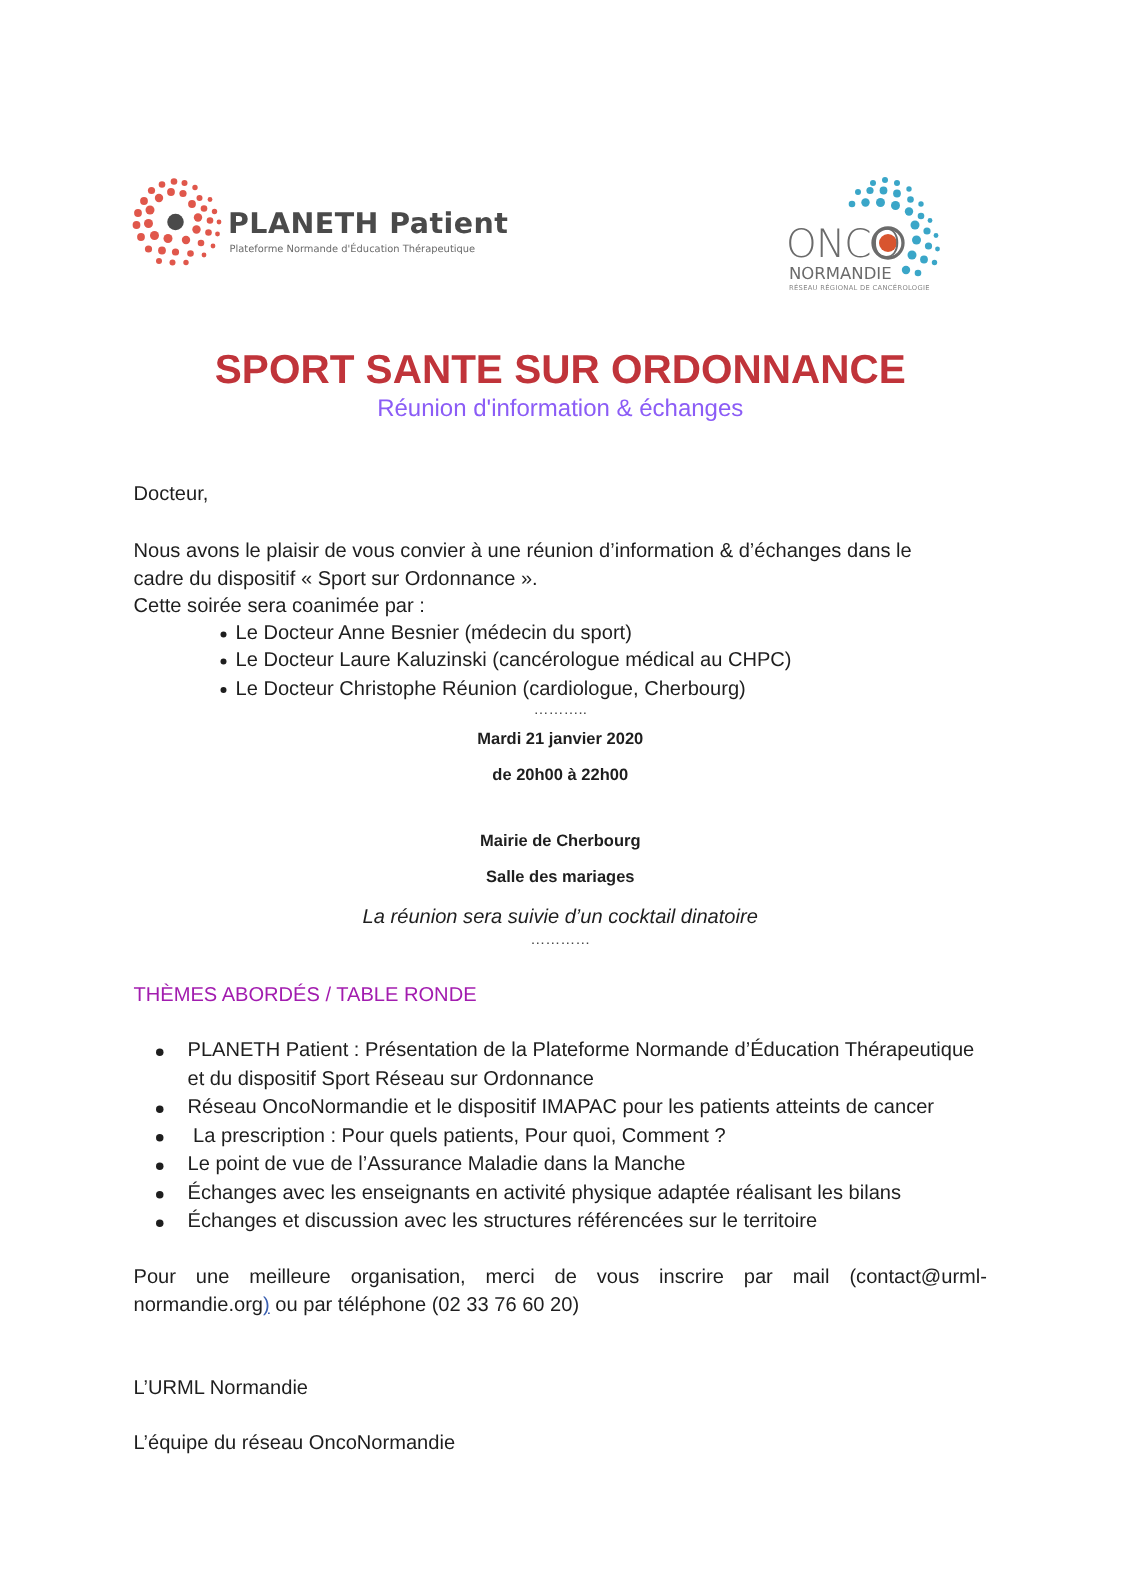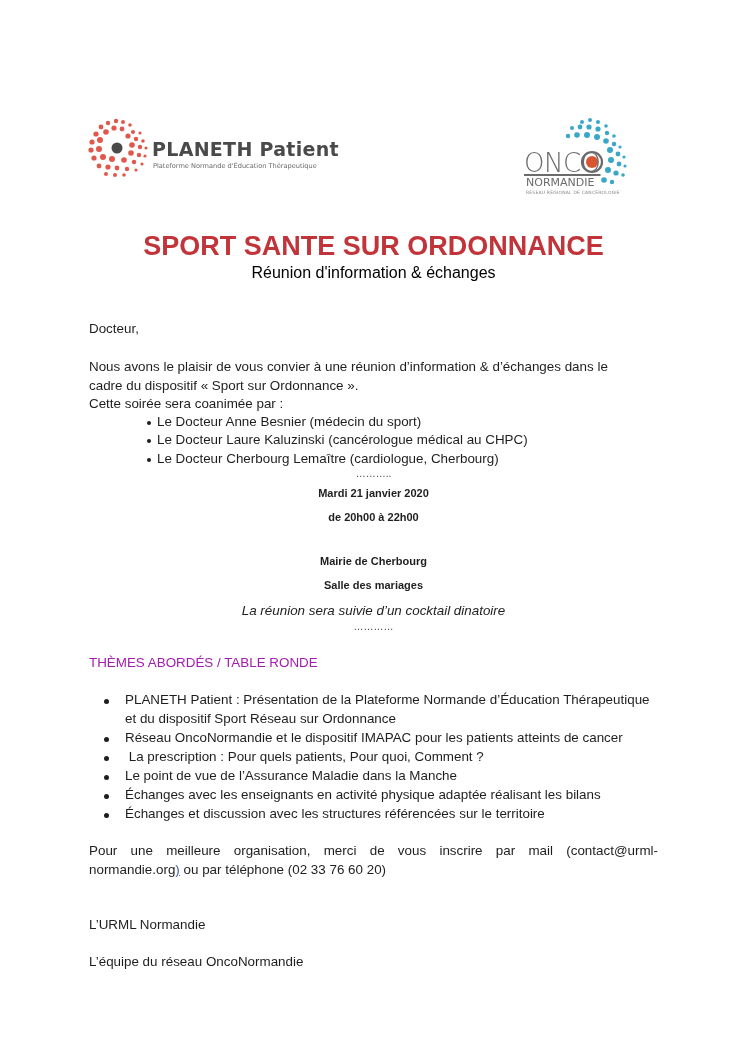--- a/index.html
+++ b/index.html
@@ -4,27 +4,27 @@
 <style>
   html, body { margin: 0; padding: 0; background: #ffffff; }
   body { width: 747px; height: 1052px; position: relative; overflow: hidden; font-family: "Liberation Sans", sans-serif; color: #1e1e1e; }
   .page { position: absolute; left: 0; top: 0; width: 624px; height: 1052px; margin-top: 28px; }
 
   
   .logo-planeth { position: absolute; left: 86px; top: 88px; width: 250px; height: 62px; }
   .logo-planeth .name { position: absolute; left: 66px; top: 22px; font-family: "DejaVu Sans", sans-serif; font-weight: bold; font-size: 19px; color: #4a4a4a; letter-spacing: 0.3px; white-space: nowrap; }
   .logo-planeth .tag { position: absolute; left: 67px; top: 46px; font-family: "DejaVu Sans", sans-serif; font-size: 6.6px; color: #6a6a6a; white-space: nowrap; }
   .logo-onco { position: absolute; left: 512px; top: 86px; width: 140px; height: 80px; }
-  .logo-onco .onco { position: absolute; left: 12px; top: 34px; font-family: "DejaVu Sans", sans-serif; font-size: 26px; color: #6b6b6b; letter-spacing: -0.5px; font-weight: 300; white-space: nowrap; text-decoration: underline; }
+  .logo-onco .onco { position: absolute; left: 12px; top: 34px; font-family: "DejaVu Sans", sans-serif; font-size: 26px; color: #6b6b6b; letter-spacing: -0.5px; font-weight: 300; white-space: nowrap; }
   .logo-onco .norm { position: absolute; left: 14px; top: 62px; font-family: "DejaVu Sans", sans-serif; font-size: 11px; color: #6b6b6b; white-space: nowrap; }
   .logo-onco .sub { position: absolute; left: 14px; top: 76px; font-family: "DejaVu Sans", sans-serif; font-size: 4.5px; color: #888; white-space: nowrap; letter-spacing: 0.2px; }
 
   
   .title { position: absolute; left: 0; width: 747px; top: 203px; text-align: center; font-family: "Liberation Sans", sans-serif; font-weight: bold; font-size: 27px; color: #c0343a; }
-  .subtitle { position: absolute; left: 0; width: 747px; top: 236px; text-align: center; font-family: "Liberation Sans", sans-serif; font-size: 16px; color: #000000; }
+  .subtitle { position: absolute; left: 0; width: 747px; top: 236px; text-align: center; font-family: "Liberation Sans", sans-serif; font-size: 16px; color: #8b5cf6; }
 
   .txt { position: absolute; font-family: "Liberation Sans", sans-serif; font-size: 13.4px; color: #1e1e1e; white-space: nowrap; }
   .center { left: 0; width: 747px; text-align: center; }
   .bold-c { font-weight: bold; font-size: 11px; }
   .ital { font-style: italic; }
   .red { color: #a21caf; }
 
   .bullet { position: absolute; width: 5px; height: 5px; border-radius: 50%; background: #1e1e1e; }
   .bullet-sm { width: 4px; height: 4px; }
   .link-mark { color: #3a5fb0; text-decoration: underline; }
@@ -129,21 +129,21 @@
   <div class="txt" style="left:89px;top:331px">Nous avons le plaisir de vous convier à une réunion d’information &amp; d’échanges dans le</div>
   <div class="txt" style="left:89px;top:350px">cadre du dispositif « Sport sur Ordonnance ».</div>
   <div class="txt" style="left:89px;top:368px">Cette soirée sera coanimée par :</div>
 
   <div>
     <span class="bullet bullet-sm" style="left:147px;top:393px"></span>
     <div class="txt" style="left:157px;top:386px">Le Docteur Anne Besnier (médecin du sport)</div>
     <span class="bullet bullet-sm" style="left:147px;top:411px"></span>
     <div class="txt" style="left:157px;top:404px">Le Docteur Laure Kaluzinski (cancérologue médical au CHPC)</div>
     <span class="bullet bullet-sm" style="left:147px;top:430px"></span>
-    <div class="txt" style="left:157px;top:423px">Le Docteur Cherbourg Lemaître (cardiologue, Cherbourg)</div>
+    <div class="txt" style="left:157px;top:423px">Le Docteur Christophe Réunion (cardiologue, Cherbourg)</div>
   </div>
 
   <div class="txt center" style="top:440px;font-size:10px;color:#444">………..</div>
   <div class="txt center bold-c" style="top:459px">Mardi 21 janvier 2020</div>
   <div class="txt center bold-c" style="top:483px">de 20h00 à 22h00</div>
   <div class="txt center bold-c" style="top:527px">Mairie de Cherbourg</div>
   <div class="txt center ital" style="top:575px">La réunion sera suivie d’un cocktail dinatoire</div>
   <div class="txt center bold-c" style="top:551px">Salle des mariages</div>
   <div class="txt center" style="top:593px;font-size:10px;color:#444">…………</div>
 

